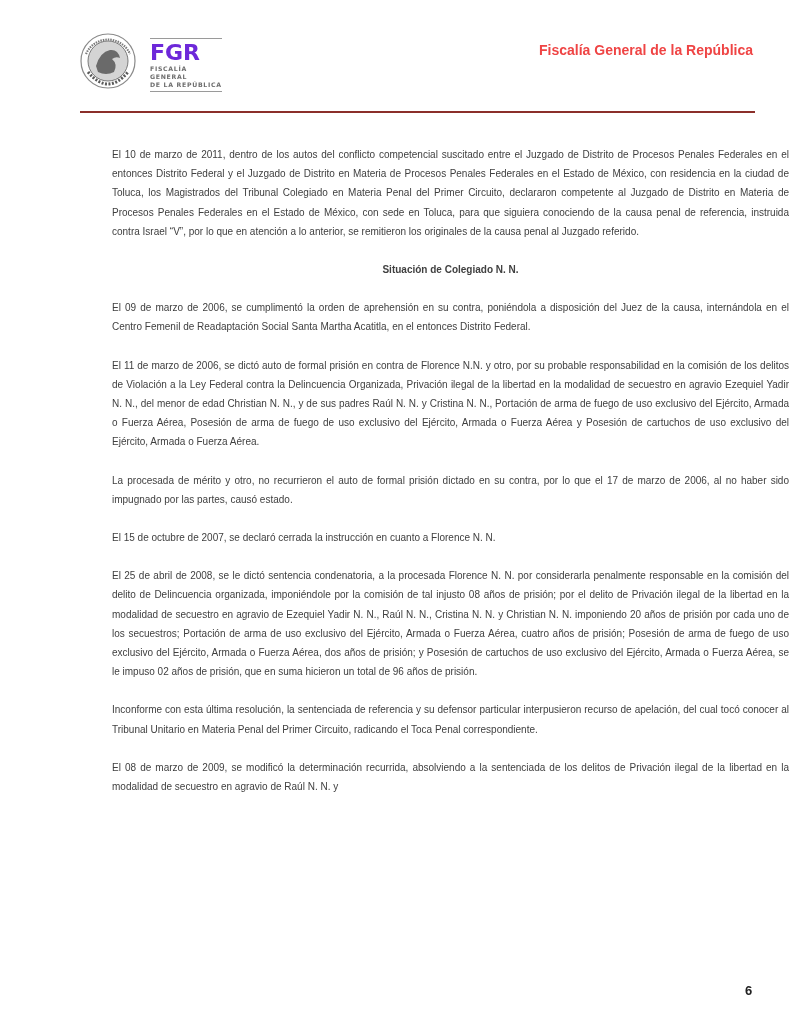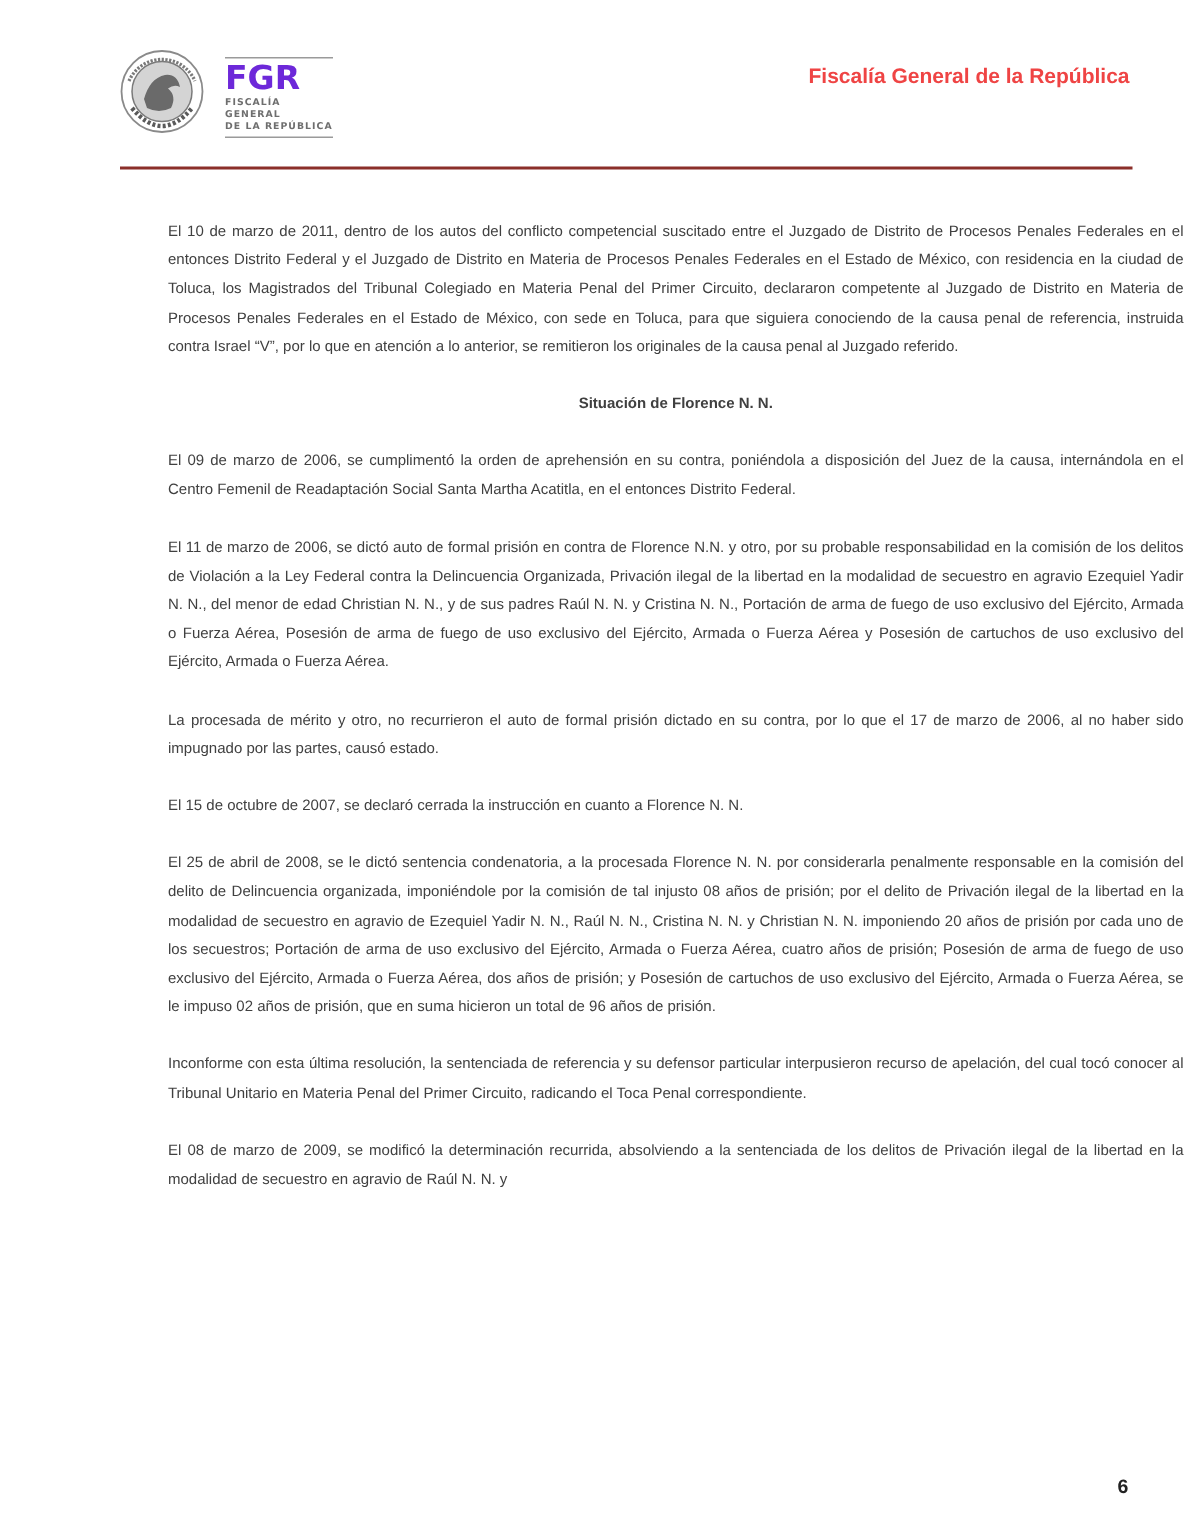--- a/index.html
+++ b/index.html
@@ -44,21 +44,21 @@
     <div class="fgr-sub">FISCALÍA GENERAL</div>
     <div class="fgr-sub">DE LA REPÚBLICA</div>
     <div class="fgr-rule-bottom"></div>
   </div>
   <div class="agency-name">Fiscalía General de la República</div>
   <div class="header-rule"></div>
 </div>
 
 <div class="content">
   <p>El 10 de marzo de 2011, dentro de los autos del conflicto competencial suscitado entre el Juzgado de Distrito de Procesos Penales Federales en el entonces Distrito Federal y el Juzgado de Distrito en Materia de Procesos Penales Federales en el Estado de México, con residencia en la ciudad de Toluca, los Magistrados del Tribunal Colegiado en Materia Penal del Primer Circuito, declararon competente al Juzgado de Distrito en Materia de Procesos Penales Federales en el Estado de México, con sede en Toluca, para que siguiera conociendo de la causa penal de referencia, instruida contra Israel “V”, por lo que en atención a lo anterior, se remitieron los originales de la causa penal al Juzgado referido.</p>
-  <div class="section-title">Situación de Florence N. N.</div>
+  <div class="section-title">Situación de Colegiado N. N.</div>
   <p>El 09 de marzo de 2006, se cumplimentó la orden de aprehensión en su contra, poniéndola a disposición del Juez de la causa, internándola en el Centro Femenil de Readaptación Social Santa Martha Acatitla, en el entonces Distrito Federal.</p>
   <p>El 11 de marzo de 2006, se dictó auto de formal prisión en contra de Florence N.N. y otro, por su probable responsabilidad en la comisión de los delitos de Violación a la Ley Federal contra la Delincuencia Organizada, Privación ilegal de la libertad en la modalidad de secuestro en agravio Ezequiel Yadir N. N., del menor de edad Christian N. N., y de sus padres Raúl N. N. y Cristina N. N., Portación de arma de fuego de uso exclusivo del Ejército, Armada o Fuerza Aérea, Posesión de arma de fuego de uso exclusivo del Ejército, Armada o Fuerza Aérea y Posesión de cartuchos de uso exclusivo del Ejército, Armada o Fuerza Aérea.</p>
   <p>La procesada de mérito y otro, no recurrieron el auto de formal prisión dictado en su contra, por lo que el 17 de marzo de 2006, al no haber sido impugnado por las partes, causó estado.</p>
   <p>El 15 de octubre de 2007, se declaró cerrada la instrucción en cuanto a Florence N. N.</p>
   <p>El 25 de abril de 2008, se le dictó sentencia condenatoria, a la procesada Florence N. N. por considerarla penalmente responsable en la comisión del delito de Delincuencia organizada, imponiéndole por la comisión de tal injusto 08 años de prisión; por el delito de Privación ilegal de la libertad en la modalidad de secuestro en agravio de Ezequiel Yadir N. N., Raúl N. N., Cristina N. N. y Christian N. N. imponiendo 20 años de prisión por cada uno de los secuestros; Portación de arma de uso exclusivo del Ejército, Armada o Fuerza Aérea, cuatro años de prisión; Posesión de arma de fuego de uso exclusivo del Ejército, Armada o Fuerza Aérea, dos años de prisión; y Posesión de cartuchos de uso exclusivo del Ejército, Armada o Fuerza Aérea, se le impuso 02 años de prisión, que en suma hicieron un total de 96 años de prisión.</p>
   <p>Inconforme con esta última resolución, la sentenciada de referencia y su defensor particular interpusieron recurso de apelación, del cual tocó conocer al Tribunal Unitario en Materia Penal del Primer Circuito, radicando el Toca Penal correspondiente.</p>
   <p>El 08 de marzo de 2009, se modificó la determinación recurrida, absolviendo a la sentenciada de los delitos de Privación ilegal de la libertad en la modalidad de secuestro en agravio de Raúl N. N. y</p>
 </div>
 
 <div class="page-number">6</div>

